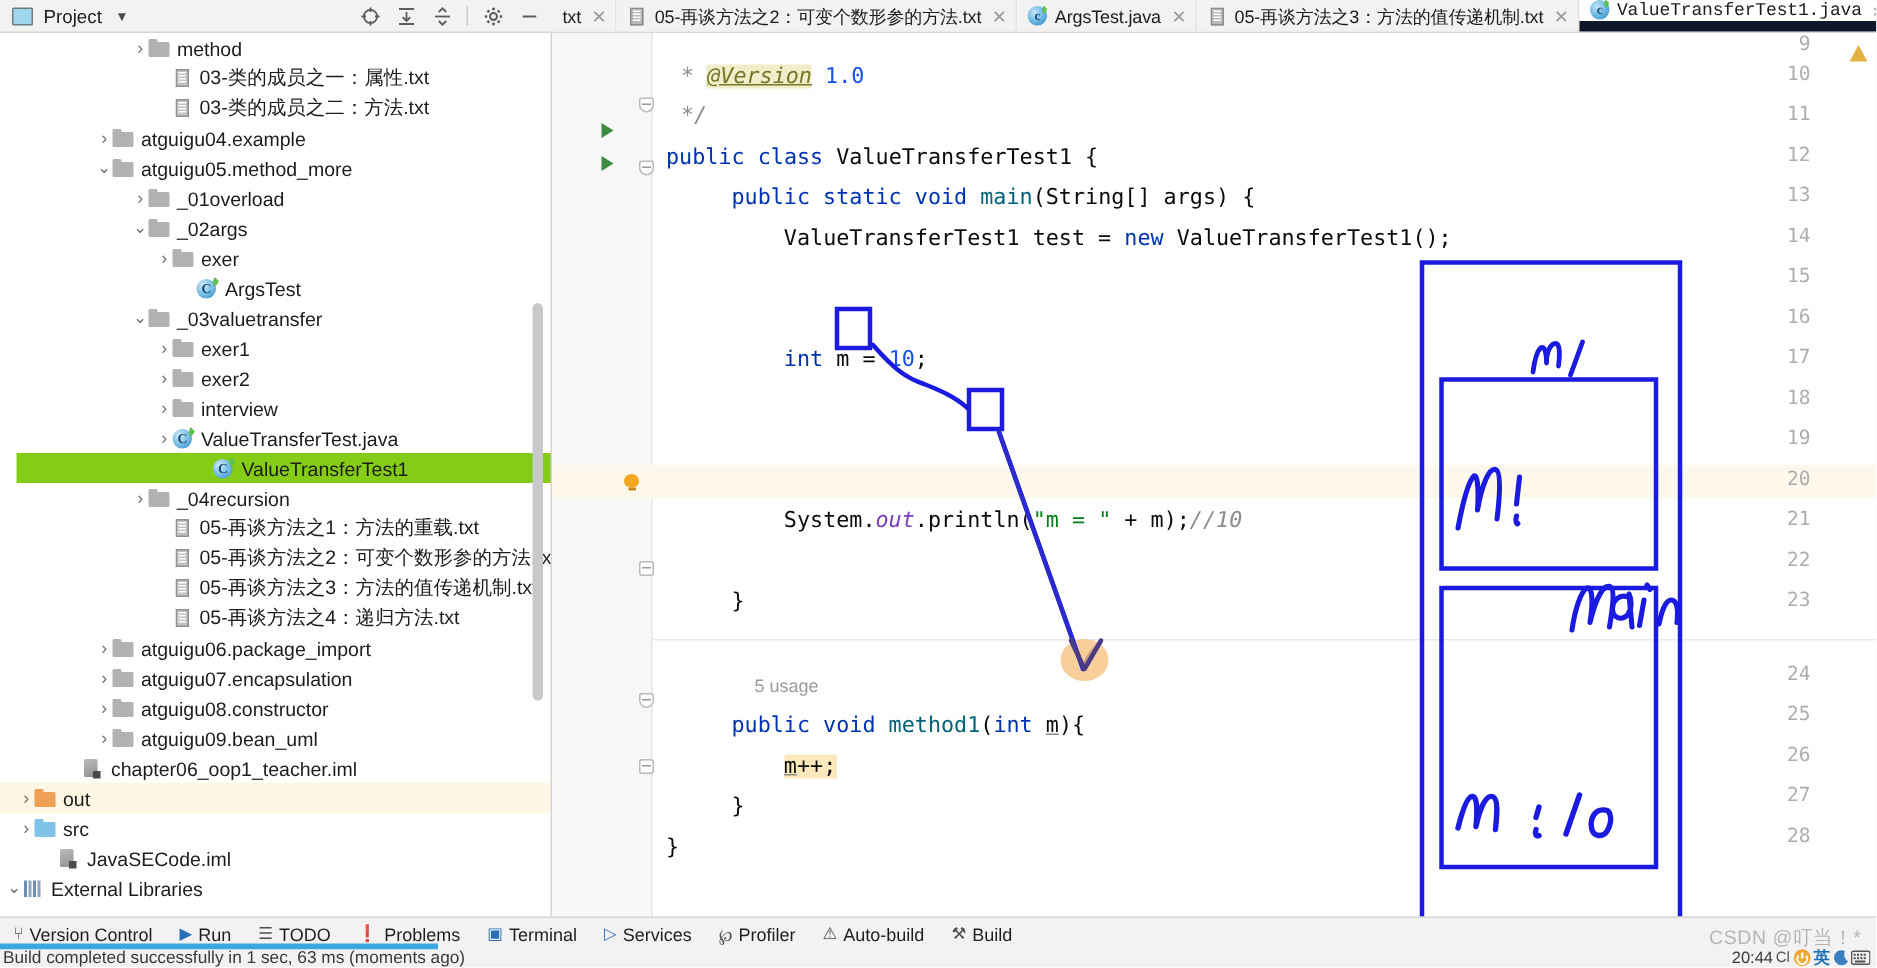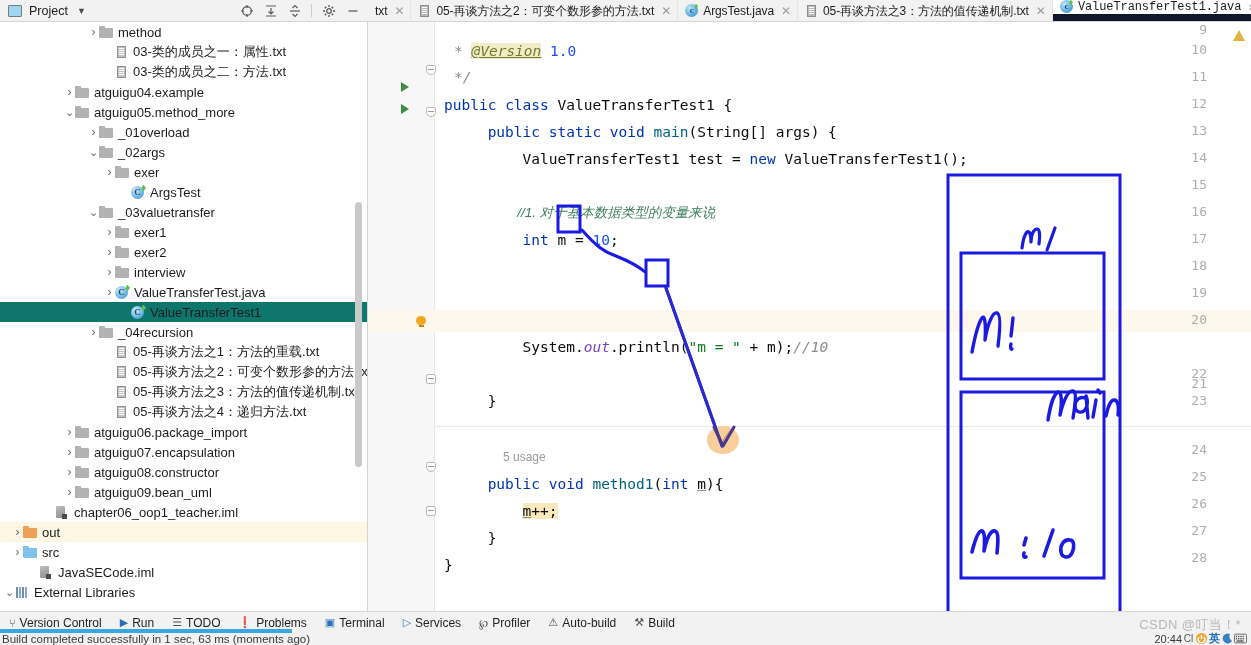--- a/index.html
+++ b/index.html
@@ -92,21 +92,21 @@
   
   #tree {
     position: absolute; left: 0; top: 22px; width: 368px; height: 589px;
     background: #ffffff; overflow: hidden;
     font-size: 13px; color: #1c1c1c;
   }
   .row {
     height: 20px; display: flex; align-items: center; white-space: nowrap;
     padding-right: 4px;
   }
-  .row.sel { background: #0f766e; }
+  .row.sel { background: #84cc16; margin-left: 11px; }
   .row.hl  { background: #fdf6e3; }
   .arrow {
     width: 11px; flex: 0 0 11px; text-align: center;
     color: #6e6e6e; font-size: 9px; line-height: 1;
   }
   .rlabel { margin-left: 5px; font-size: 13px; }
   .ic-folder { width: 14px; height: 13px; flex: 0 0 14px; position: relative; }
   .ic-folder::before {
     content: ""; position: absolute; left: 0; top: 2px; width: 14px; height: 10px;
     background: #b2b2b2; border-radius: 1px;
@@ -529,21 +529,21 @@
         <div class="lnum" style="top: 47px;">11</div>
         <div class="lnum" style="top: 74px;">12</div>
         <div class="lnum" style="top: 101px;">13</div>
         <div class="lnum" style="top: 128px;">14</div>
         <div class="lnum" style="top: 155px;">15</div>
         <div class="lnum" style="top: 182px;">16</div>
         <div class="lnum" style="top: 209px;">17</div>
         <div class="lnum" style="top: 236px;">18</div>
         <div class="lnum" style="top: 263px;">19</div>
         <div class="lnum" style="top: 290px;">20</div>
-        <div class="lnum" style="top: 317px; margin-top: 37px;">21</div>
+        <div class="lnum" style="top: 317px;">21</div>
         <div class="lnum" style="top: 344px;">22</div>
         <div class="lnum" style="top: 371px;">23</div>
         <div class="lnum" style="top: 420px;">24</div>
         <div class="lnum" style="top: 447px;">25</div>
         <div class="lnum" style="top: 474px;">26</div>
         <div class="lnum" style="top: 501px;">27</div>
         <div class="lnum" style="top: 528px;">28</div>
       </div>
 
     <div class="runmark" style="top:60px;"></div>
@@ -560,21 +560,20 @@
     <div class="code" style="left:86px; top:20px;"><span class="cmt">*</span> <span class="tag">@Version</span> <span class="num">1.0</span></div>
 
     <div class="code cmt" style="left:86px; top:46px;">*/</div>
 
     <div class="code" style="left:76px; top:74px;"><span class="kw">public</span> <span class="kw">class</span> <span>ValueTransferTest1 {</span></div>
 
     <div class="code" style="left:76px; top:101px;"><span style="display:inline-block;width:5ch;"></span><span class="kw">public static void </span><span style="color:#00627a;">main</span><span>(String[] args) {</span></div>
 
     <div class="code" style="left:76px; top:128px;"><span style="display:inline-block;width:9ch;"></span><span>ValueTransferTest1 test = </span><span class="kw">new</span><span> ValueTransferTest1();</span></div>
 
-    <div class="code cmt-green" style="left:76px; top:182px; font-family:'Liberation Sans',sans-serif; font-size:13.5px;"><span style="display:inline-block;width:9ch;font-family:'DejaVu Sans Mono',monospace;"></span><span>//1. 对于基本数据类型的变量来说</span></div>
 
     <div class="code" style="left:76px; top:209px;"><span style="display:inline-block;width:9ch;"></span><span class="kw">int </span><span>m</span><span> = </span><span class="num">10</span><span>;</span></div>
 
 
     <div class="code" style="left:76px; top:316px;"><span style="display:inline-block;width:9ch;"></span><span>System.</span><span class="stat">out</span><span>.println(</span><span class="str">"m = "</span><span> + m);</span><span class="cmt">//10</span></div>
 
     <div class="code" style="left:76px; top:370px;"><span style="display:inline-block;width:5ch;"></span><span>}</span></div>
 
     <div class="usage" style="position:absolute; left:135px; top:428px;">5 usage</div>
 

